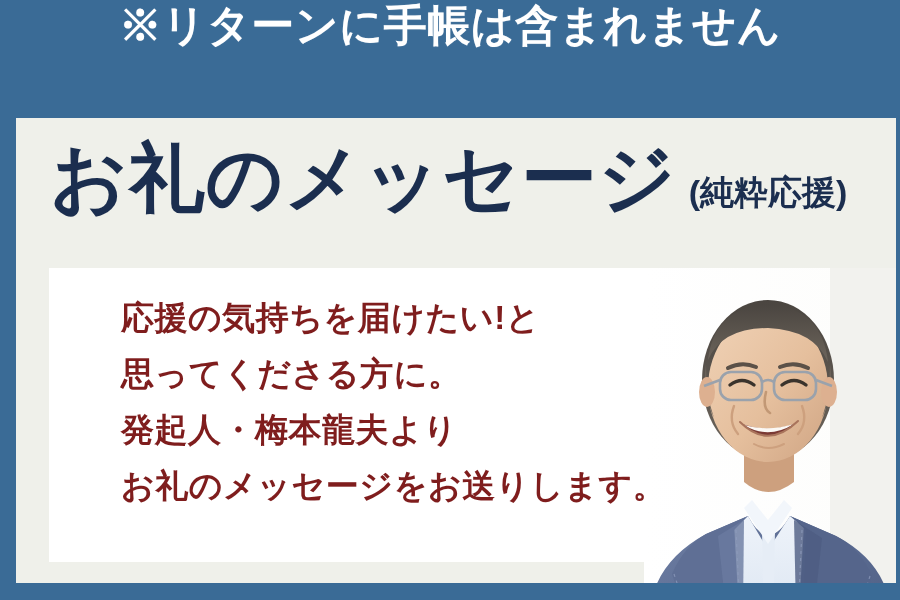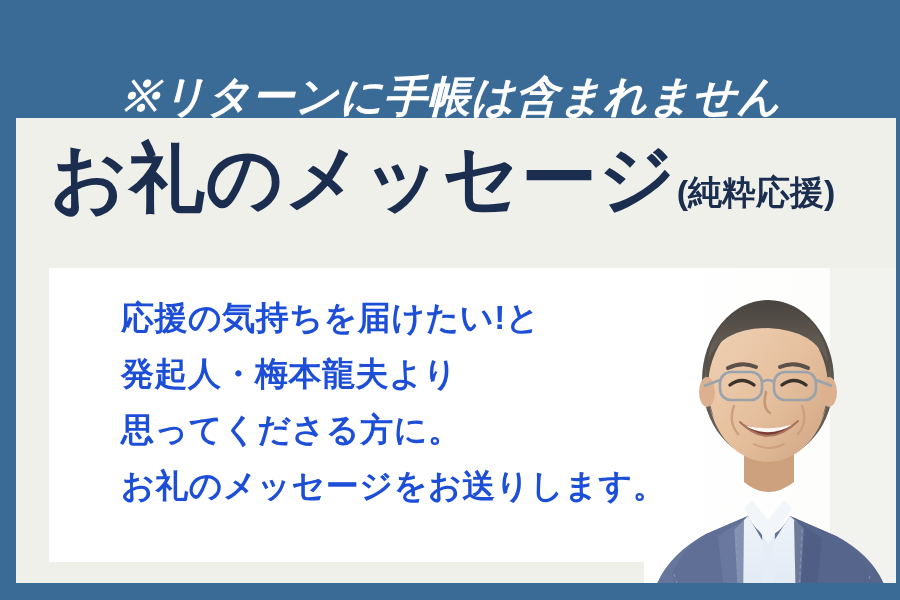--- a/index.html
+++ b/index.html
@@ -20,25 +20,24 @@
   }
 
   
   .banner {
     position: absolute;
     left: 0;
     top: 0;
     width: 900px;
     height: 118px;
     display: flex;
-    align-items: flex-end;
+    align-items: flex-start;
     justify-content: center;
     box-sizing: border-box;
-    padding-top: 12px;
-    font-style: italic;
+    padding-top: 4px;
   }
   .banner-text {
     color: #ffffff;
     font-family: "Liberation Serif", "DejaVu Serif", serif;
     font-weight: 700;
     font-size: 43px;
     letter-spacing: 0.5px;
     line-height: 1;
     white-space: nowrap;
     text-shadow: 0 0 1px rgba(255,255,255,0.35);
@@ -73,21 +72,21 @@
     line-height: 1;
     letter-spacing: 1px;
     white-space: nowrap;
   }
   .card-title-suffix {
     color: #1b2e4f;
     font-family: "Liberation Sans", "DejaVu Sans", sans-serif;
     font-weight: 700;
     font-size: 34px;
     line-height: 1;
-    margin-left: 0;
+    margin-left: 12px;
     white-space: nowrap;
   }
 
   
   .panel {
     position: absolute;
     left: 33px;
     top: 150px;
     width: 791px;
     height: 294px;
@@ -95,21 +94,21 @@
     overflow: hidden;
   }
 
   .panel-body {
     position: absolute;
     left: 72px;
     top: 22px;
     width: 600px;
   }
   .body-line {
-    color: #1d4ed8;
+    color: #7f1d1d;
     font-family: "Liberation Sans", "DejaVu Sans", sans-serif;
     font-weight: 700;
     font-size: 33px;
     line-height: 56px;
     letter-spacing: 0.5px;
     white-space: nowrap;
   }
 
   
   .portrait {
@@ -140,22 +139,22 @@
   <div class="card">
 
     <div class="card-title-row">
       <div class="card-title">お礼のメッセージ</div>
       <div class="card-title-suffix">(純粋応援)</div>
     </div>
 
     <div class="panel">
       <div class="panel-body">
         <div class="body-line">応援の気持ちを届けたい!と</div>
+        <div class="body-line">思ってくださる方に。</div>
         <div class="body-line">発起人・梅本龍夫より</div>
-        <div class="body-line">思ってくださる方に。</div>
         <div class="body-line">お礼のメッセージをお送りします。</div>
       </div>
     </div>
 
     <div class="portrait">
       <svg class="portrait-canvas" viewBox="0 0 256 433" preserveAspectRatio="none">
         <defs>
           <linearGradient id="bgWhite" x1="0" y1="0" x2="1" y2="0">
             <stop offset="0%" stop-color="#ffffff"></stop>
             <stop offset="82%" stop-color="#fdfdfc"></stop>

